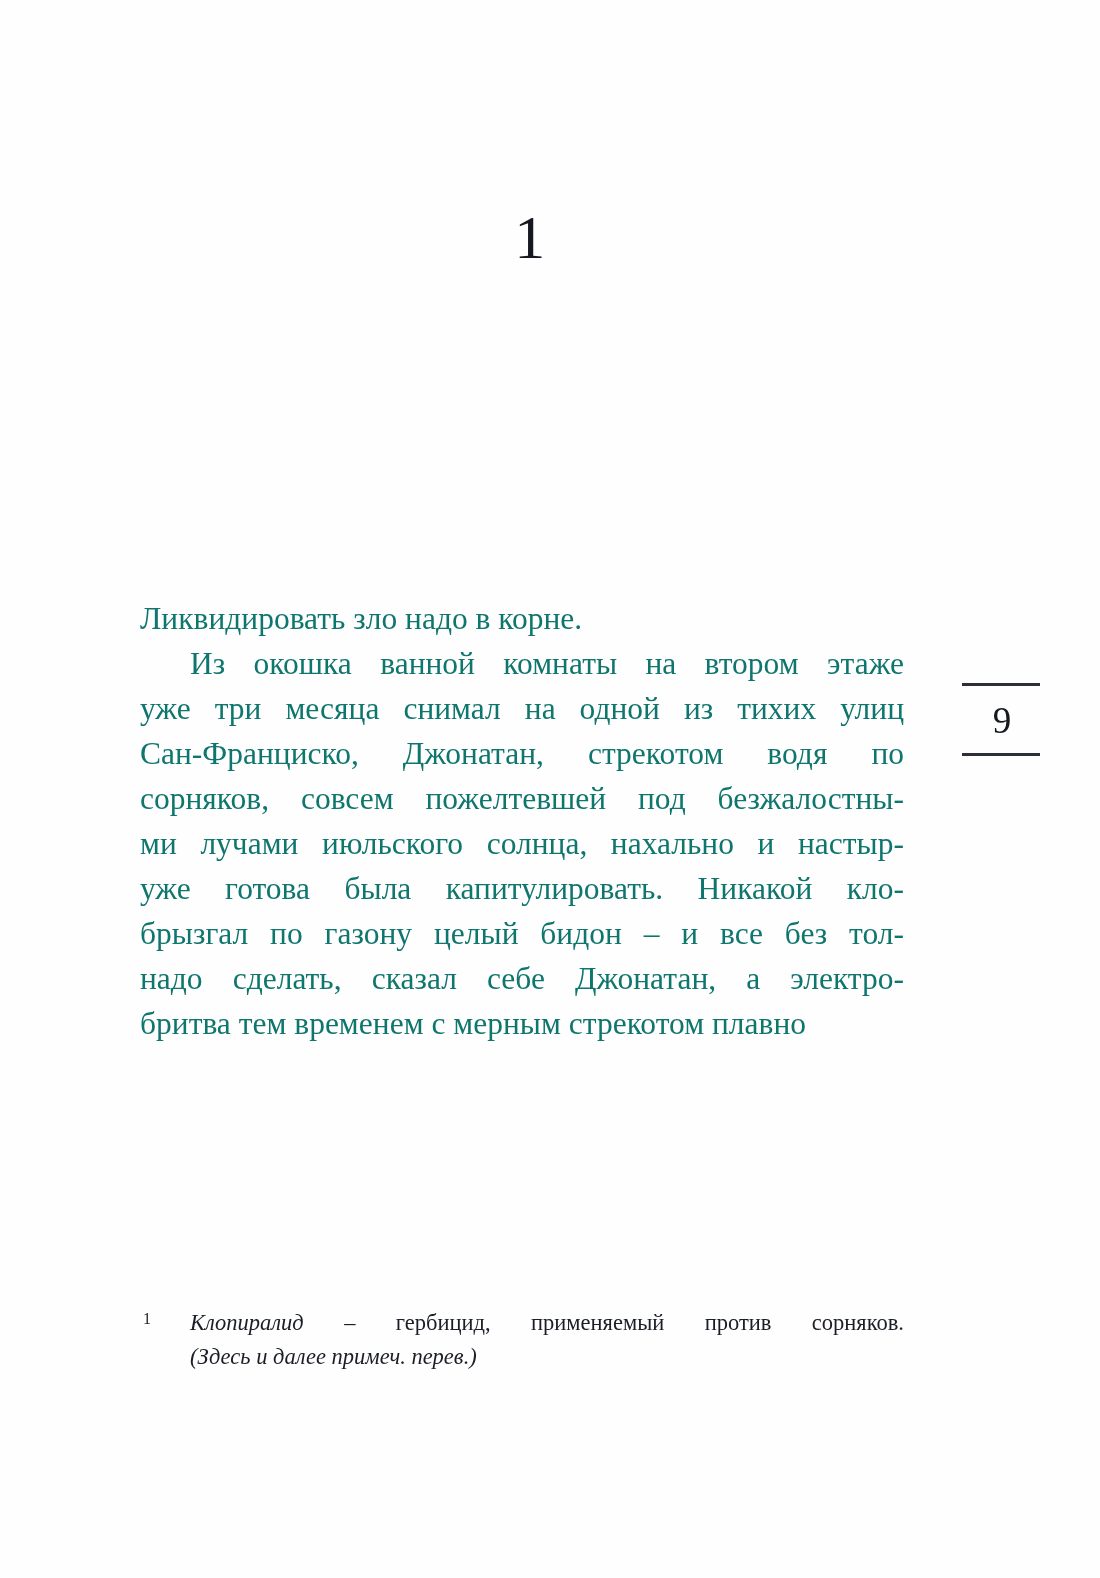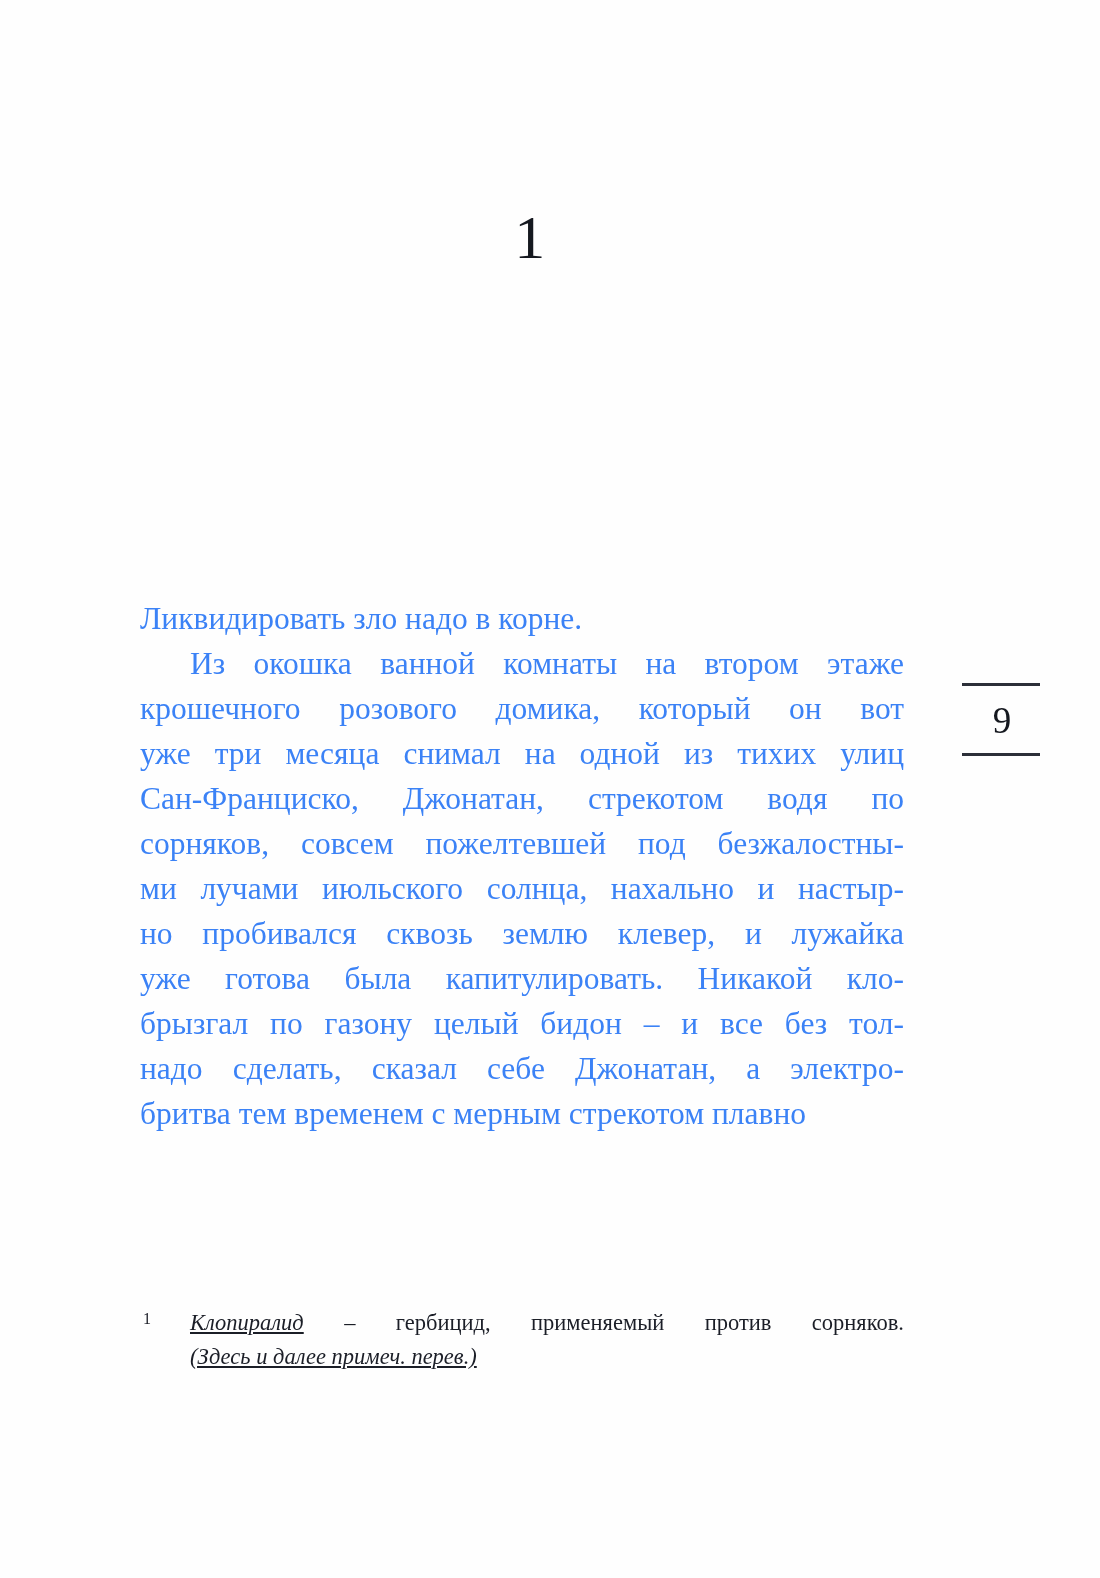--- a/index.html
+++ b/index.html
@@ -62,21 +62,21 @@
   .textblock {
     position: absolute;
     left: 140px;
     top: 596px;
     width: 764px;
   }
   .body-line {
     font-size: 31.5px;
     line-height: 45px;
     white-space: nowrap;
-    color: #3b82f6;
+    color: #0f766e;
   }
   
   .body-line > .ln {
     display: block;
     text-align: justify;
     text-align-last: justify;
     white-space: normal;
   }
   .body-line.flush > .ln {
     text-align: left;
@@ -114,21 +114,20 @@
   .footnote-line {
     white-space: nowrap;
   }
   .footnote-line.just {
     text-align: justify;
     text-align-last: justify;
     white-space: normal;
   }
   .footnote em {
     font-style: italic;
-    text-decoration: underline;
   }
 </style>
 </head>
 <body>
 
 <div class="page">
 
   <div class="chapter-number">1</div>
 
   <div class="folio">
@@ -140,44 +139,38 @@
   <div class="textblock">
 
     <div class="body-line flush">
       <span class="ln"><span>Ликвидировать зло надо в корне.</span></span>
     </div>
 
     <div class="body-line">
       <span class="ln"><span class="indent"></span><span>Из окошка ванной комнаты на втором этаже</span></span>
     </div>
 
-    <div class="body-line">
-      <span class="ln"><span>крошечного розового домика, который он вот</span></span>
-    </div>
 
     <div class="body-line">
       <span class="ln"><span>уже три месяца снимал на одной из тихих улиц</span></span>
     </div>
 
     <div class="body-line">
       <span class="ln"><span>Сан-Франциско, Джонатан, стрекотом водя по</span></span>
     </div>
 
 
     <div class="body-line">
       <span class="ln"><span>сорняков, совсем пожелтевшей под безжалостны-</span></span>
     </div>
 
     <div class="body-line">
       <span class="ln"><span>ми лучами июльского солнца, нахально и настыр-</span></span>
     </div>
 
-    <div class="body-line">
-      <span class="ln"><span>но пробивался сквозь землю клевер, и лужайка</span></span>
-    </div>
 
     <div class="body-line">
       <span class="ln"><span>уже готова была капитулировать. Никакой кло-</span></span>
     </div>
 
 
     <div class="body-line">
       <span class="ln"><span>брызгал по газону целый бидон – и все без тол-</span></span>
     </div>
 

